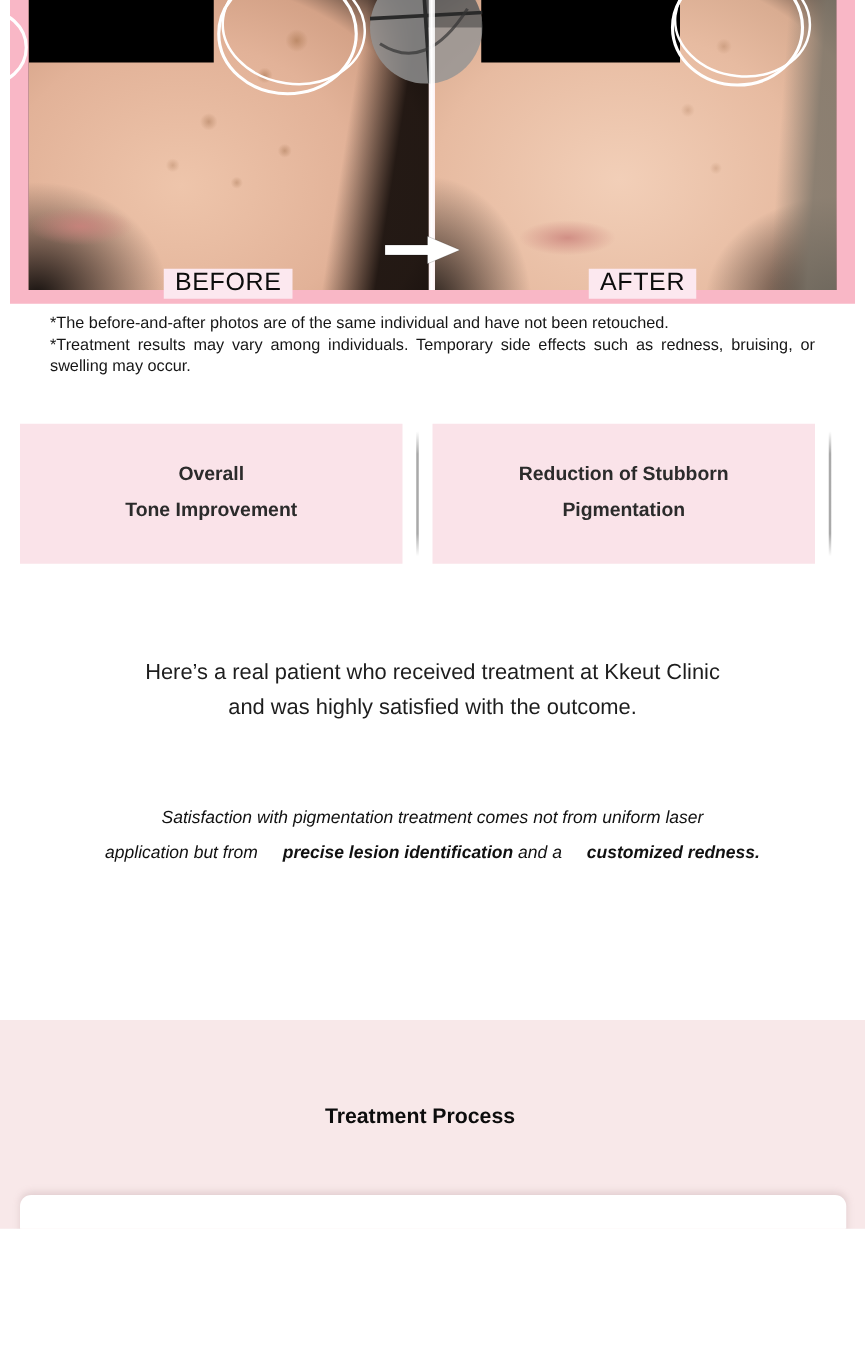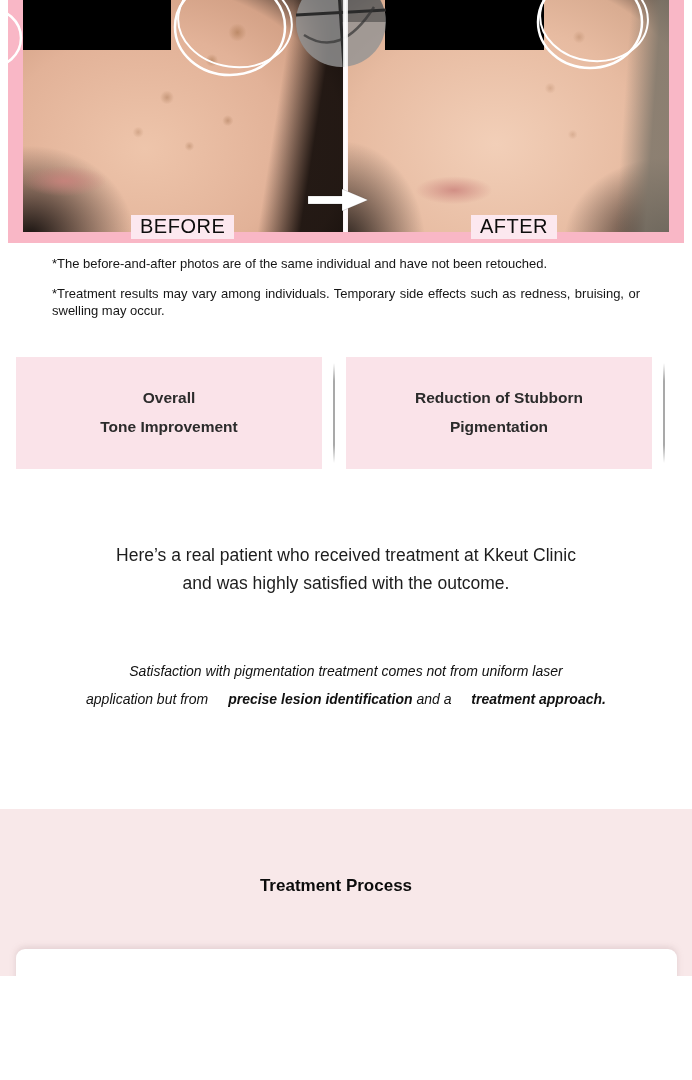--- a/index.html
+++ b/index.html
@@ -80,21 +80,21 @@
     padding: 1px 9px 2px 9px;
     letter-spacing: 0.5px;
     white-space: nowrap;
   }
   .photo-label.before-pos { left: 108px; }
   .photo-label.after-pos  { left: 448px; }
   .arrow-wrap { position: absolute; left: 285px; top: 188px; z-index: 5; }
 
   
   .disclaimer { margin: 6px 40px 0 40px; }
-  .disclaimer p { margin: 12px; font-size: 13px; line-height: 17.5px; color: #161616; }
+  .disclaimer p { margin: 0; font-size: 13px; line-height: 17.5px; color: #161616; }
   .disclaimer p.justify { text-align: justify; }
 
   
   .benefits {
     margin: 37px 16px 0 16px;
     height: 112px;
     display: flex; align-items: stretch; font-weight: bold;
   }
   .benefit-card {
     flex: 1;
@@ -125,21 +125,21 @@
     text-align: center;
     font-style: italic;
     font-size: 14px; line-height: 28.5px;
     color: #111111;
     white-space: pre-line;
   }
   .statement-satisfaction .b { font-weight: 700; margin-left: 16px; }
 
   
   .process {
-    margin-top: 95px;
+    margin-top: 120px;
     height: 167px;
     background: #f8e8e9;
     padding-top: 68px;
     overflow: hidden;
   }
   .process-title {
     margin: 0; padding-right: 20px;
     text-align: center;
     font-size: 17px; line-height: 17px;
     font-weight: 700; color: #0c0c0c;
@@ -212,18 +212,18 @@
   <div class="vsep"></div>
   <div class="benefit-card">Reduction of Stubborn
 Pigmentation</div>
   <div class="vsep"></div>
 </div>
 
 <p class="statement-patient">Here’s a real patient who received treatment at Kkeut Clinic
 and was highly satisfied with the outcome.</p>
 
 <p class="statement-satisfaction"><span>Satisfaction with pigmentation treatment comes not from uniform laser
-application but from </span><span class="b">precise lesion identification</span><span> and a </span><span class="b">treatment approach.</span></p>
+application but from </span><span class="b">precise lesion identification</span><span> and a </span><span class="b">customized redness.</span></p>
 
 <div class="process">
   <h2 class="process-title">Treatment Process</h2>
   <div class="process-card"></div>
 </div>
 
 </body></html>

